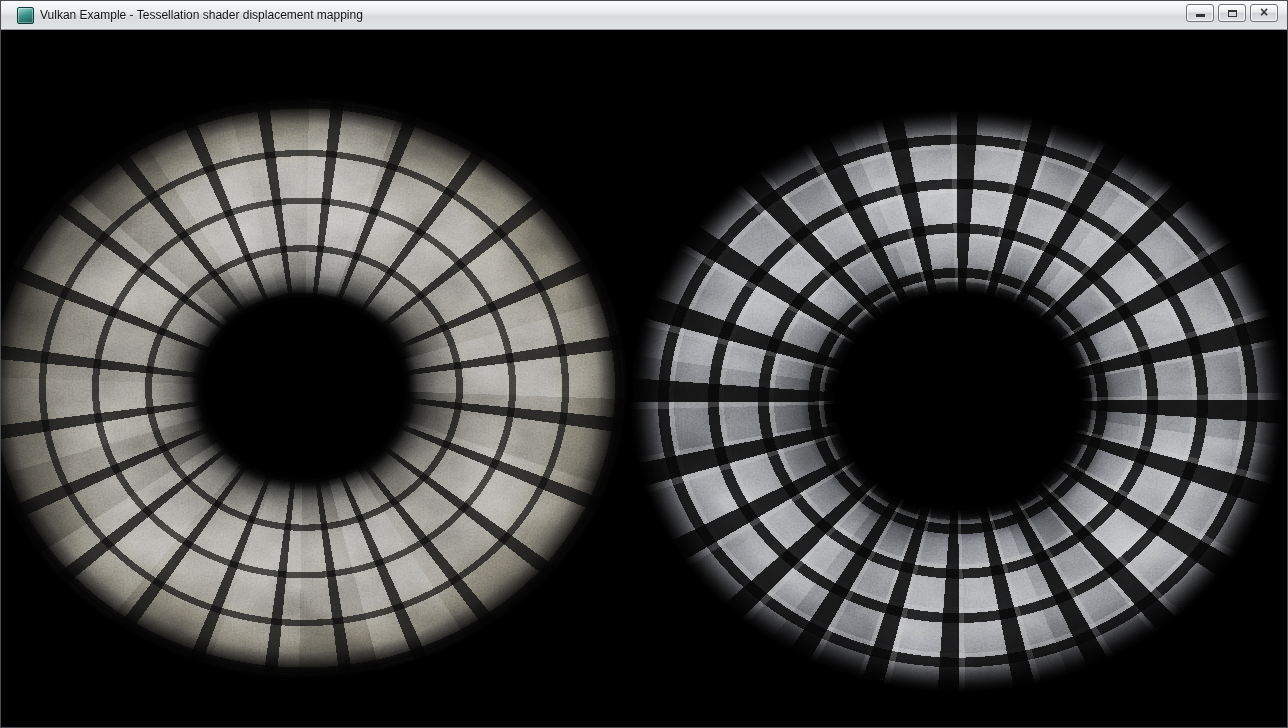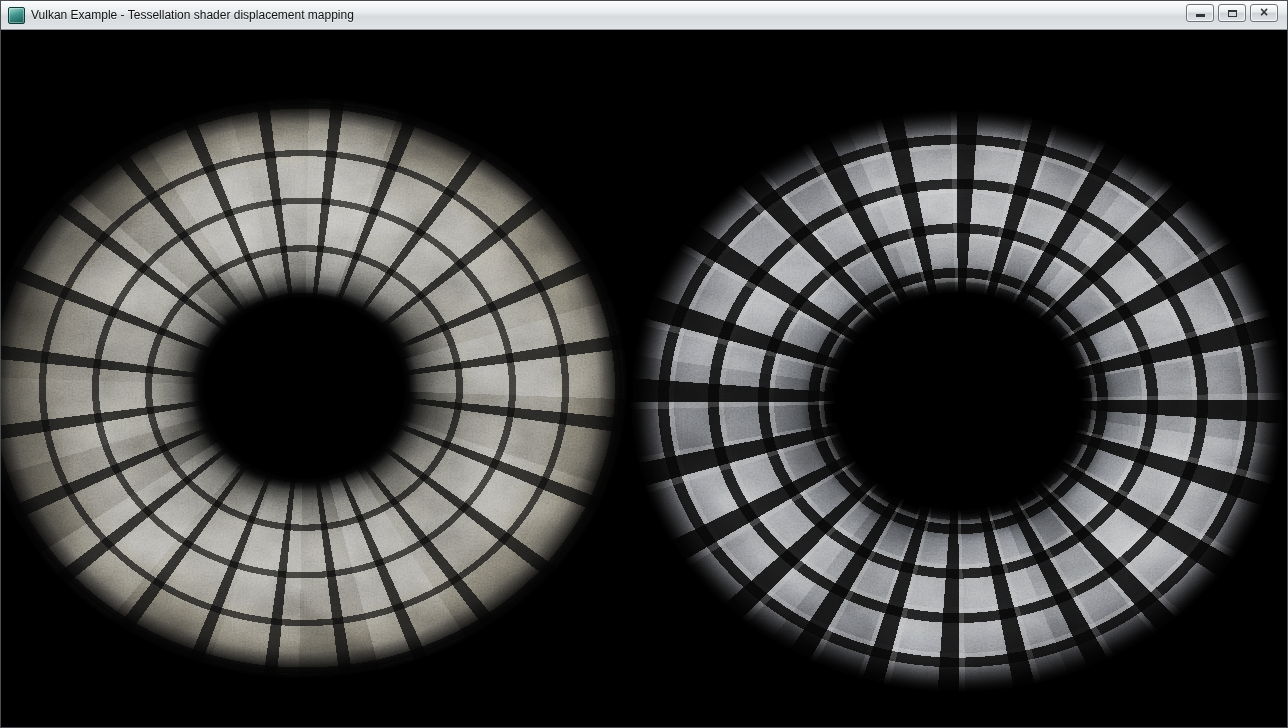--- a/index.html
+++ b/index.html
@@ -16,21 +16,21 @@
     display: flex; flex-direction: column;
     background: #000;
   }
 
   
   .titlebar {
     position: relative;
     height: 29px; flex: 0 0 29px;
     box-sizing: border-box;
     display: flex; align-items: center;
-    padding-left: 7px; gap: 6px;
+    padding-left: 16px; gap: 6px;
     background: linear-gradient(#fbfcfd, #e9ecee 40%, #d6dadd 55%, #e2e5e8 100%);
     border-bottom: 1px solid #8f959a;
     box-shadow: inset 0 1px 0 rgba(255,255,255,0.9);
   }
   .app-icon {
     width: 15px; height: 15px; flex: 0 0 15px;
     border: 1px solid #0c3a36; border-radius: 2px;
     background: linear-gradient(160deg, #a8ddd6 0%, #3f948c 45%, #1a5a54 100%);
     box-shadow: inset 0 0 0 1px rgba(255,255,255,0.35);
   }

